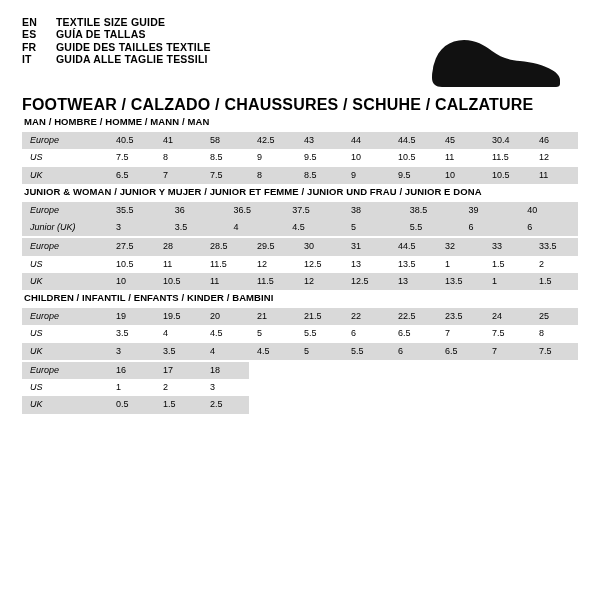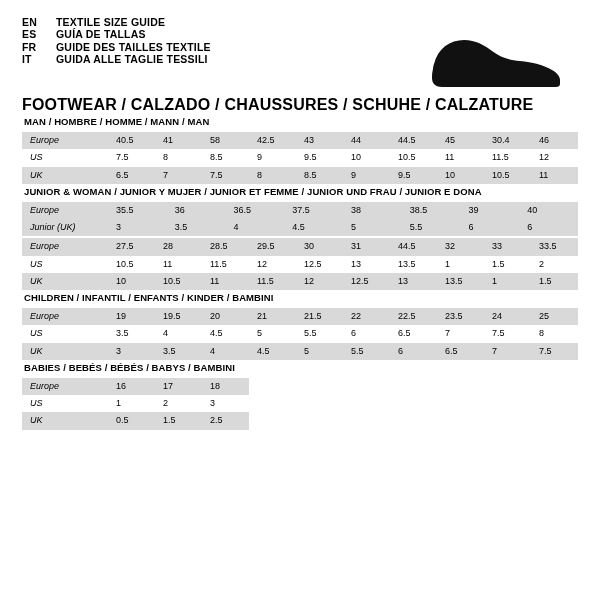--- a/index.html
+++ b/index.html
@@ -313,21 +313,20 @@
         <td>6</td>
         <td>6.5</td>
         <td>7</td>
         <td>7.5</td>
       </tr>
     </tbody>
       </table>
   </div>
 
   <div class="group babies">
-    <div class="group-title">BABIES / BEBÉS / BÉBÉS / BABYS / BAMBINI</div>
     <table class="size">
       <tbody>
           <tr class="shaded">
         <td class="label">Europe</td>
         <td>16</td>
         <td>17</td>
         <td>18</td>
         <td class="spacer-cell"></td>
         <td class="spacer-cell"></td>
         <td class="spacer-cell"></td>

